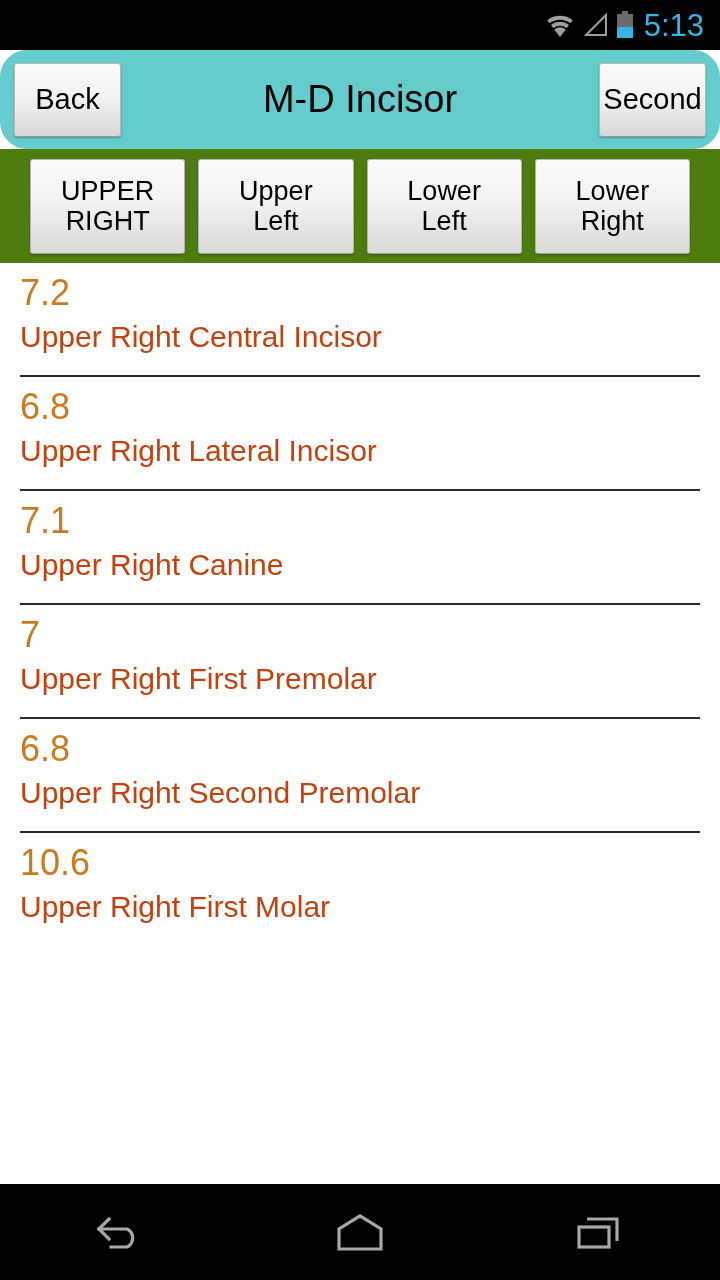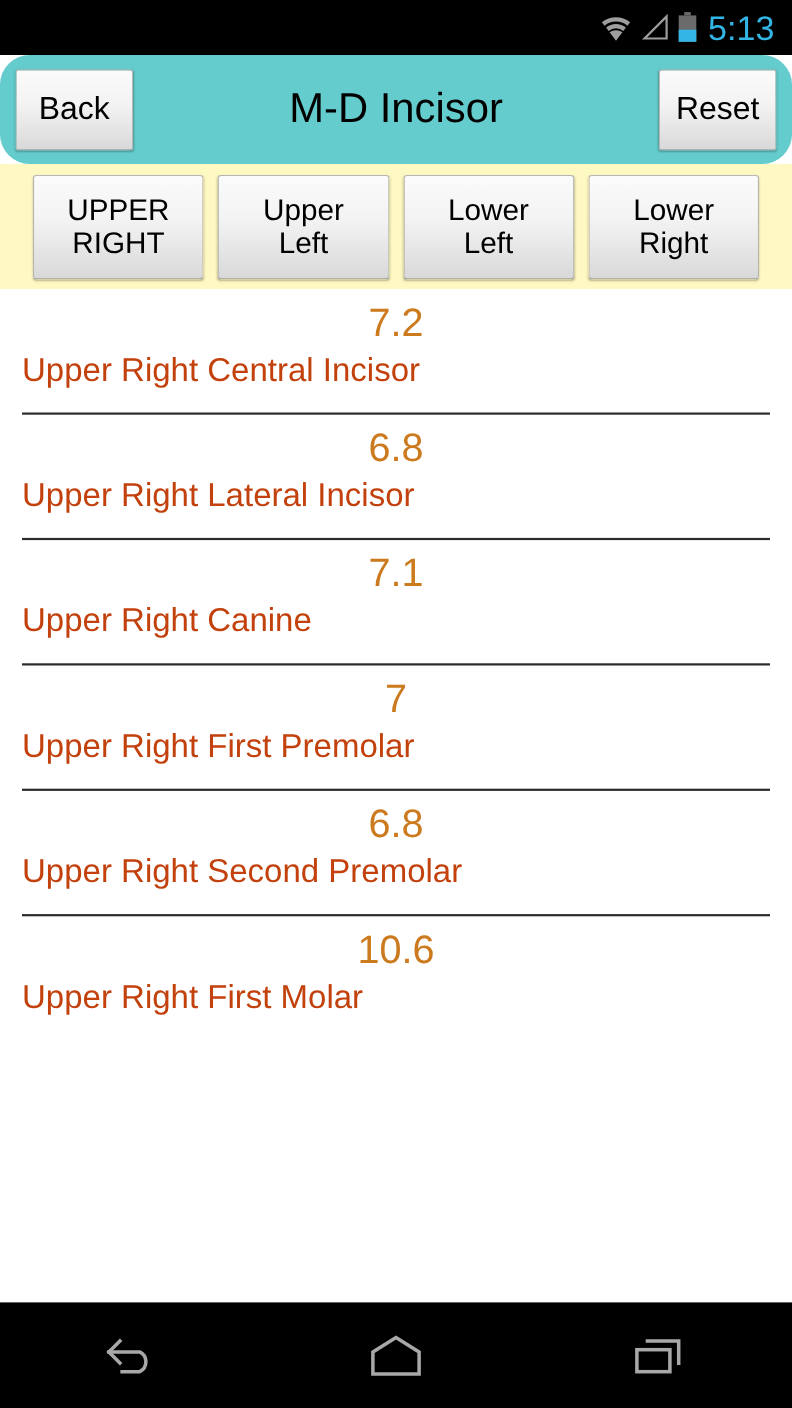--- a/index.html
+++ b/index.html
@@ -97,21 +97,21 @@
 
   .bar-btn {
     width: 107px;
     height: 74px;
     font-size: 29px;
   }
 
   
   .quad-row {
     height: 114px;
-    background: #fef9c3;
+    background: #4d7c0f;
     display: flex;
     align-items: center;
     padding: 0 30px;
     gap: 13px;
     box-sizing: border-box;
     flex: 0 0 auto;
   }
   .quad-btn {
     flex: 1 1 0;
     height: 95px;
@@ -141,21 +141,20 @@
     right: 20px;
     bottom: 0;
     height: 2px;
     background: #2b2b2b;
   }
   .tooth-value {
     color: #CC7A1E;
     font-size: 36px;
     line-height: 44px;
     font-family: "Liberation Sans", sans-serif;
-    text-align: center;
   }
   .tooth-label {
     color: #c2410c;
     font-size: 30px;
     line-height: 40px;
     margin-top: 2px;
     font-family: "Liberation Sans", sans-serif;
   }
 
   
@@ -200,21 +199,21 @@
         <rect x="1" y="3" width="16" height="24" fill="#6b6b6b"></rect>
         <rect x="1" y="16" width="16" height="11" fill="#33B5E5"></rect>
       </svg>
     </div>
     <div class="status-time">5:13</div>
   </div>
 
   <div class="action-bar">
     <button class="btn bar-btn">Back</button>
     <div class="app-title">M-D Incisor</div>
-    <button class="btn bar-btn">Reset</button>
+    <button class="btn bar-btn">Second</button>
   </div>
 
   <div class="quad-row">
     <button class="btn quad-btn">UPPER
 RIGHT</button>
     <button class="btn quad-btn">Upper
 Left</button>
     <button class="btn quad-btn">Lower
 Left</button>
     <button class="btn quad-btn">Lower

